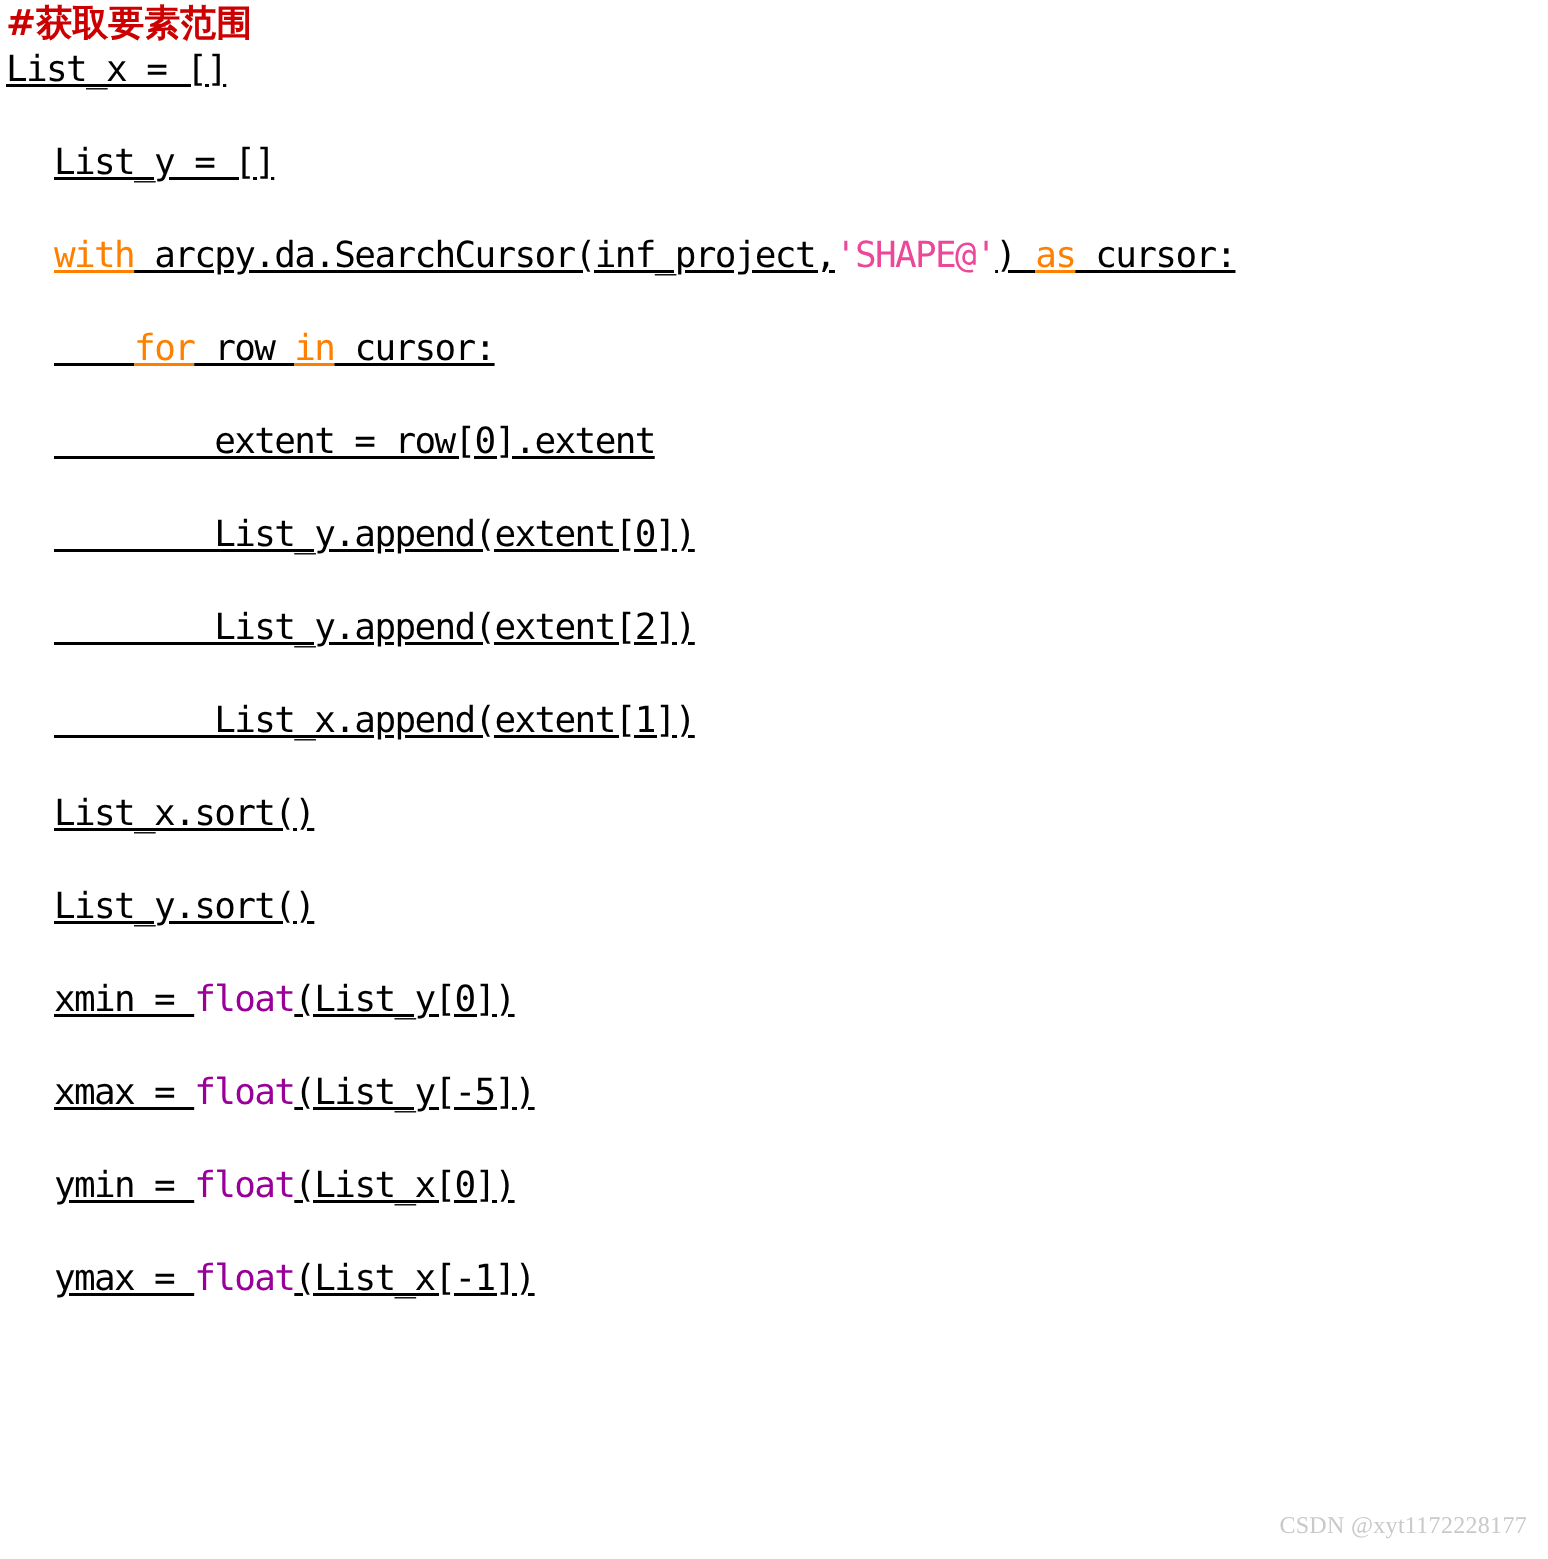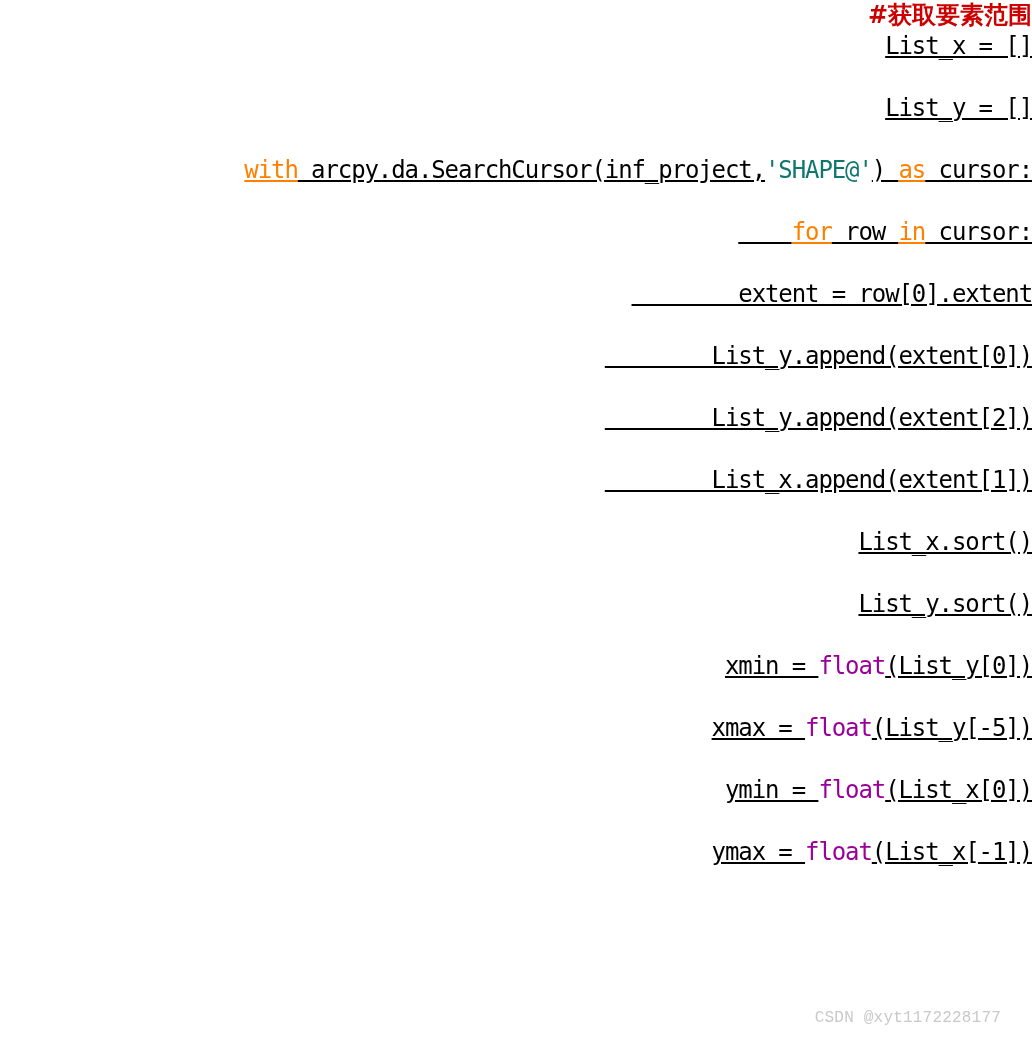--- a/index.html
+++ b/index.html
@@ -25,38 +25,37 @@
 
   .code-line {
     font-family: "DejaVu Sans Mono", "Liberation Mono", monospace;
     font-size: 24px;
     line-height: 31px;
     height: 31px;
     white-space: pre;
     color: #000000;
     letter-spacing: -1.1px;
     padding-left: 4px;
-    text-align: right;
   }
 
   
   .code-line.tight  { margin-top: 0; }
   .code-line.spaced { margin-top: 31px; padding-left: 36px; }
 
   .tok-comment  { color: #cc0000; font-weight: bold; font-family: "DejaVu Sans", "Liberation Sans", sans-serif; letter-spacing: 0; }
   .tok-keyword  { color: #ff8000; text-decoration: underline; }
   .tok-builtin  { color: #990099; }
-  .tok-string   { color: #0f766e; }
+  .tok-string   { color: #ec4899; }
   .tok-plain    { color: #000000; text-decoration: underline; }
 
   #watermark {
     position: absolute;
-    right: 31px;
+    right: 14px;
     bottom: 12px;
-    font-family: Liberation Mono, monospace;
+    font-family: Liberation Serif, serif;
     font-size: 16px;
     color: #c9c9c9;
     white-space: pre;
     letter-spacing: 0.2px;
   }
 </style>
 </head>
 <body>
 
 <div id="code-block">

